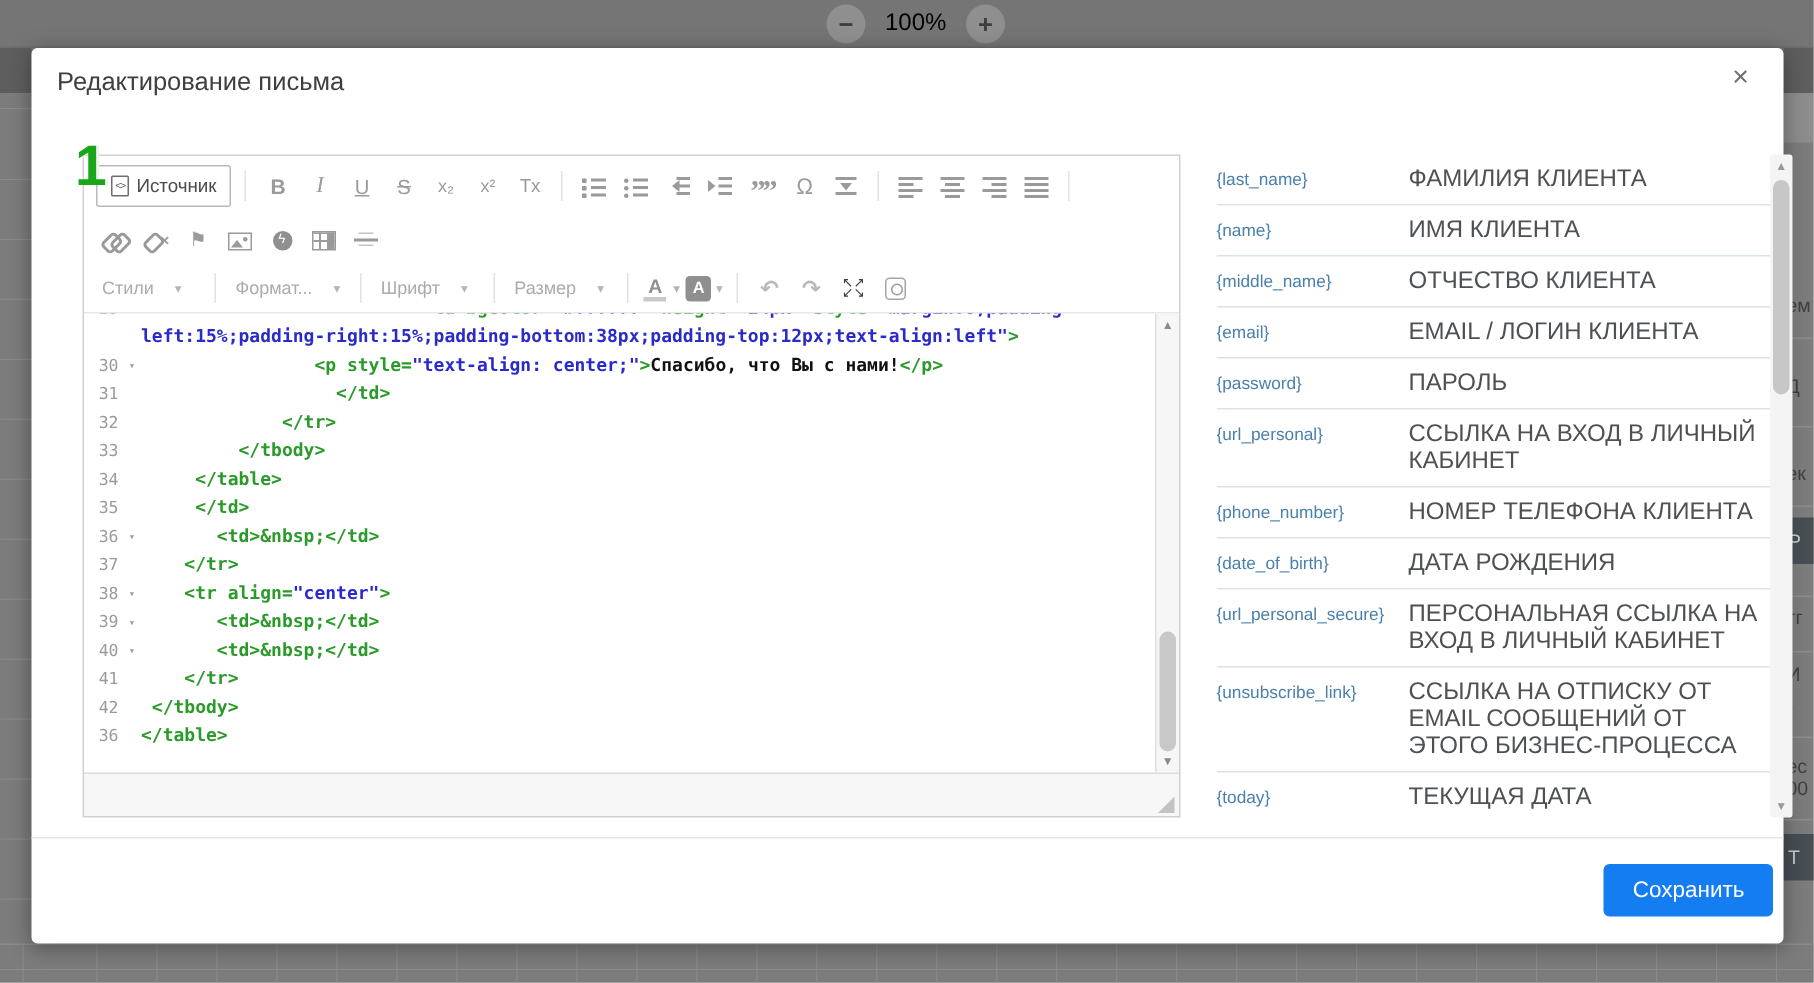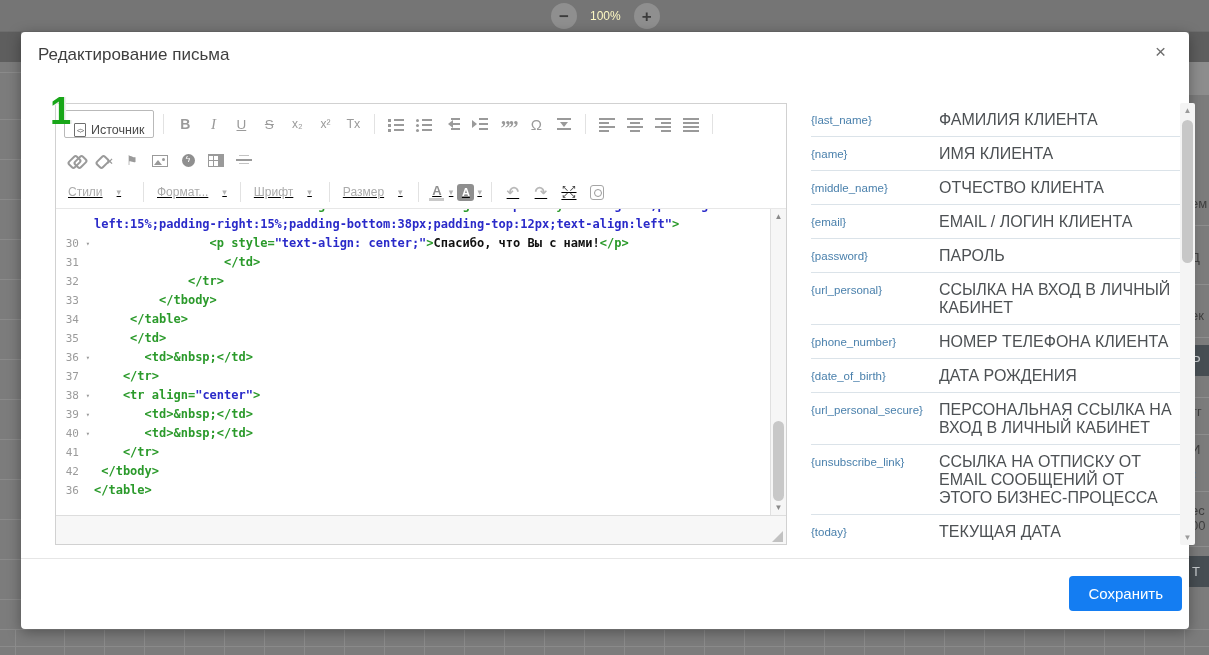--- a/index.html
+++ b/index.html
@@ -4,21 +4,21 @@
 <style>
   * { margin:0; padding:0; box-sizing:border-box; }
   html,body { width:1209px; height:655px; overflow:hidden; }
   body { font-family:"Liberation Sans","DejaVu Sans",sans-serif; background:#7c7c7c; position:relative; }
 
   
   .backdrop { position:absolute; inset:0; background:#7c7c7c; }
   .topstrip { position:absolute; left:0; top:0; width:100%; height:32px; background:#757575; border-bottom:1px solid #6d6d6d; }
   .zoomctl { position:absolute; top:3px; left:551px; display:flex; align-items:center; gap:13px; }
   .zbtn { width:26px; height:26px; border-radius:50%; background:#8f8f8f; color:#3c3c3c; font-size:17px; font-weight:bold; display:flex; align-items:center; justify-content:center; cursor:pointer; line-height:1; }
-  .zlevel { color:#fef9c3; font-size:12px; }
+  .zlevel { color:#000000; font-size:16px; }
   .edgeband { position:absolute; top:32px; height:30px; background:#5e5e5e; }
   .edgeband.l { left:0; width:21px; } .edgeband.r { right:0; width:20px; }
   .leftlines { position:absolute; left:0; top:62px; width:21px; height:567px;
     background:repeating-linear-gradient(180deg, transparent 0 39px, #8a8a8a 39px 40px); background-position:0 18px; }
   .rightstrip { position:absolute; right:0; top:62px; width:20px; height:567px; }
   .rightstrip .band { position:absolute; left:0; top:0; width:100%; height:33px; background:#8d8d8d; }
   .frag { position:absolute; left:2px; color:#3f3f3f; font-size:13px; white-space:nowrap; }
   .frag.link { color:#4e7ba3; font-size:11px; }
   .frag.box { left:0; width:22px; background:#474e53; color:#c9cdd0; padding:8px 0 8px 3px; font-size:13px; }
   .fragline { position:absolute; left:0; width:20px; height:1px; background:#8e8e8e; }
@@ -35,24 +35,24 @@
   .m-close { position:absolute; right:23px; top:10px; font-size:19px; color:#6e6e6e; cursor:pointer; line-height:1; }
   .m-divider { position:absolute; left:0; top:526px; width:100%; height:1px; background:#e6e6e6; }
   .save-btn { position:absolute; right:7px; top:544px; height:35px; padding:0 19px; background:#147df2; color:#fff; font-size:15px; border:none; border-radius:4px; cursor:pointer; font-family:inherit; }
 
   
   .marker1 { position:absolute; left:50px; top:92px; font-size:38px; font-weight:bold; color:#19a619; text-shadow:2px 0 0 #f0f0f0; z-index:30; line-height:1; }
 
   
   .editor { position:absolute; left:34px; top:71px; width:732px; height:442px; border:1px solid #d1d1d1; background:#fff; display:flex; flex-direction:column; }
   .tb-row { display:flex; align-items:center; padding:0 8px; gap:4px; }
-  .tb-row.r1 { height:40px; } .tb-row.r2 { height:32px; } .tb-row.r3 { height:32px;text-decoration:underline; }
+  .tb-row.r1 { height:40px; } .tb-row.r2 { height:32px; } .tb-row.r3 { height:32px; }
   .tb-sep { width:1px; height:20px; background:#e2e2e2; margin:0 5px; flex:none; }
   .tb-btn { min-width:24px; height:24px; display:flex; align-items:center; justify-content:center; cursor:pointer; color:#9a9a9a; flex:none; }
-  .src-btn { display:flex; align-items:flex-end; gap:5px; height:28px; padding:0 9px; border:1px solid #b9b9b9; border-radius:2px; background:#fff; color:#4a4a4a; font-size:12.5px; cursor:pointer; }
+  .src-btn { display:flex; align-items:center; gap:5px; height:28px; padding:0 9px; border:1px solid #b9b9b9; border-radius:2px; background:#fff; color:#4a4a4a; font-size:12.5px; cursor:pointer; }
   .i-src { width:12px; height:14px; border:1px solid #6e6e6e; border-radius:1px; display:flex; align-items:center; justify-content:center; font-size:7px; color:#555; letter-spacing:-1px; }
   .g-b { font-weight:bold; font-size:14px; }
   .g-i { font-style:italic; font-family:"Liberation Serif",serif; font-size:15px; }
   .g-u { text-decoration:underline; font-size:13.5px; }
   .g-s { text-decoration:line-through; font-size:13.5px; }
   .g-sm { font-size:12px; }
   .g-tx { font-size:12.5px; }
   .g-q { font-family:"Liberation Serif",serif; font-size:20px; font-weight:bold; line-height:8px; padding-top:8px; letter-spacing:-2px; }
   .g-om { font-size:15px; }
   .g-flag { font-size:13px; }

